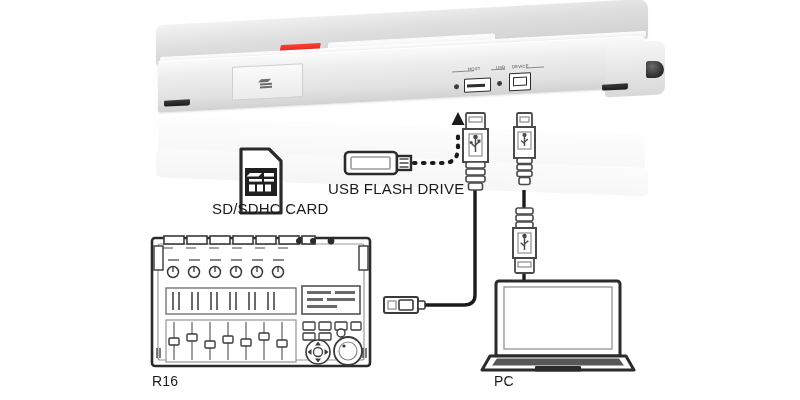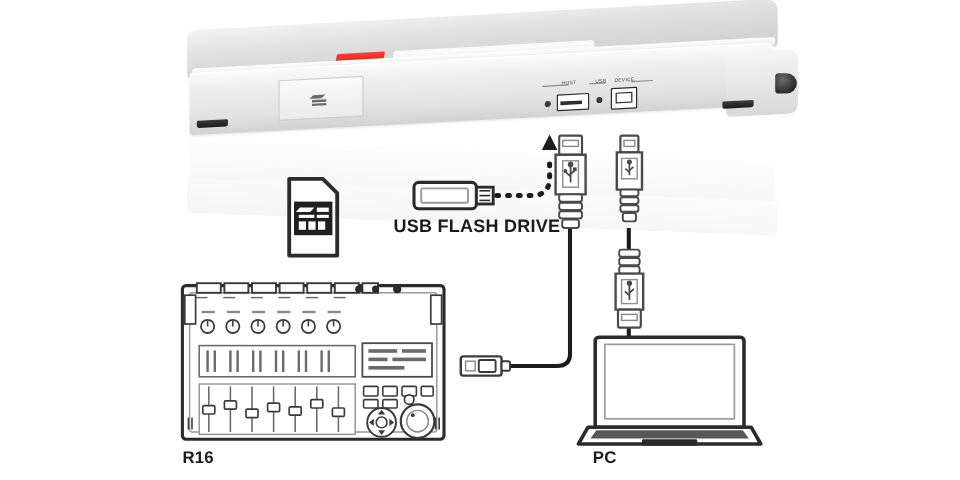--- a/index.html
+++ b/index.html
@@ -16,21 +16,21 @@
     width: 800px;
     height: 400px;
     background: #ffffff;
     overflow: hidden;
   }
   .abs { position: absolute; }
 
   
   .caption {
     font-family: "Liberation Sans", sans-serif;
-    font-weight: bold;
+    font-weight: normal;
     color: #1a1a1a;
     letter-spacing: 0.2px;
     white-space: nowrap;
   }
   .caption-lg { font-size: 15px; }
   .caption-md { font-size: 14px; }
 
   .port-label {
     font-family: "Liberation Sans", sans-serif;
     font-size: 4.2px;
@@ -492,20 +492,21 @@
       <rect x="504" y="287" width="108" height="62" fill="#ffffff" stroke="#9a9a9a" stroke-width="1.4"></rect>
 
       <path d="M490 356 h136 l8 14 h-152 z" fill="#ffffff" stroke="#2b2b2b" stroke-width="3" stroke-linejoin="round"></path>
 
       <path d="M497 358.5 h122 l5 7 h-132 z" fill="#3a3a3a" opacity="0.85"></path>
 
       <rect x="535" y="366" width="46" height="5.5" rx="1" fill="#2b2b2b"></rect>
     </g>
   </svg>
 
+  <div class="abs caption caption-lg" style="left:212px; top:200px;">SD/SDHC CARD</div>
 
   <div class="abs caption caption-lg" style="left:328px; top:180px;">USB FLASH DRIVE</div>
 
   <div class="abs caption caption-md" style="left:152px; top:373px;">R16</div>
 
   <div class="abs caption caption-md" style="left:494px; top:373px;">PC</div>
 
 </div>
 
 </body></html>

